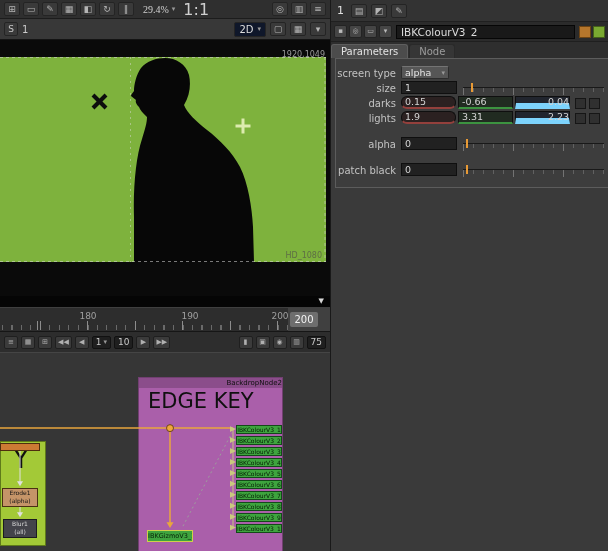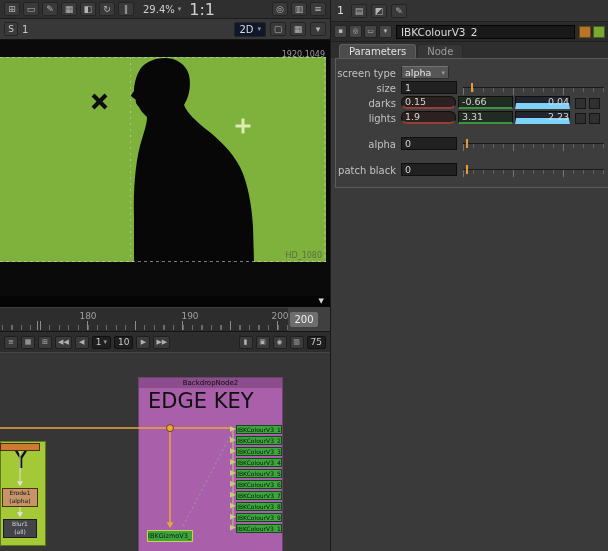--- a/index.html
+++ b/index.html
@@ -6,21 +6,21 @@
     font-family:"DejaVu Sans","Liberation Sans",sans-serif;}
   *{box-sizing:border-box;}
   .app{display:flex;width:608px;height:551px;}
   .left-col{width:330px;display:flex;flex-direction:column;background:#222;}
   .right-col{flex:1;background:#3a3a3a;border-left:1px solid #191919;display:flex;flex-direction:column;min-width:0;}
 
   
   .vtoolbar1{height:19px;background:#2f2f2f;border-bottom:1px solid #1c1c1c;display:flex;align-items:center;gap:3px;padding:0 4px;}
   .vtoolbar2{height:21px;background:#383838;border-bottom:1px solid #141414;display:flex;align-items:center;gap:4px;padding:0 4px;}
   .tbtn{color:#b5b5b5;font-size:9px;width:16px;height:14px;line-height:12px;text-align:center;background:#3a3a3a;border:1px solid #242424;border-radius:2px;flex:none;}
-  .zoom{color:#cfcfcf;font-size:10px;display:flex;gap:3px;align-items:center;margin-left:6px;white-space:nowrap;}
+  .zoom{color:#cfcfcf;font-size:10px;display:flex;gap:3px;align-items:center;margin-left:6px;white-space:nowrap;font-family:Liberation Serif, serif;}
   .caret{font-size:7px;color:#999;}
   .ratio{color:#cfcfcf;font-size:16px;margin:0 5px;}
   .flex-sp{flex:1;}
   .sbox{width:14px;height:14px;background:#3a3a3a;border:1px solid #242424;border-radius:2px;color:#c8c8c8;font-size:9px;line-height:12px;text-align:center;}
   .viewnum{color:#cccccc;font-size:10px;}
   .mode{background:#0f172a;border:1px solid #242424;border-radius:2px;color:#ddd;font-size:10px;padding:0 4px;height:15px;display:flex;gap:4px;align-items:center;}
 
   
   .viewer{height:256px;background:#0a0a0a;position:relative;}
   .vimage{position:absolute;left:0;top:17px;width:326px;height:205px;background:#7eb23d;}
@@ -41,39 +41,39 @@
   
   .transport{height:21px;background:#2d2d2d;border-top:1px solid #161616;display:flex;align-items:center;gap:3px;padding:0 4px;}
   .tpbtn{height:13px;min-width:14px;background:#3b3b3b;border:1px solid #1f1f1f;border-radius:2px;color:#b0b0b0;font-size:7px;line-height:11px;text-align:center;padding:0 2px;flex:none;white-space:nowrap;}
   .tpfield{height:13px;background:#1f1f1f;border:1px solid #111;border-radius:2px;color:#c8c8c8;font-size:9px;padding:0 3px;display:flex;align-items:center;gap:2px;flex:none;}
   .tp-right{margin-left:auto;display:flex;gap:3px;align-items:center;}
 
   
   .graph{flex:1;background:#363636;border-top:1px solid #454545;position:relative;overflow:hidden;}
   .graph svg{position:absolute;inset:0;width:100%;height:100%;}
   .bd-main{position:absolute;left:138px;top:24px;width:145px;height:180px;background:#aa5faa;border:1px solid #713f71;}
-  .bd-title{height:10px;background:rgba(0,0,0,0.18);color:#101010;font-size:7px;text-align:center;line-height:10px;white-space:nowrap;overflow:hidden;}
+  .bd-title{height:10px;background:rgba(0,0,0,0.18);color:#101010;font-size:7px;text-align:right;line-height:10px;white-space:nowrap;overflow:hidden;}
   .bd-label-main{color:#101010;font-size:21px;padding:1px 0 0 9px;white-space:nowrap;}
   .bd-left{position:absolute;left:0;top:88px;width:46px;height:105px;background:#a3c937;border:1px solid #5f7a1a;}
   .bd-label-left{color:#101010;font-size:26px;padding:2px 0 0 12px;}
   .node-orange{position:absolute;left:0;top:90px;width:40px;height:8px;background:#cd7a34;border:1px solid #4f2e0e;}
   .node-erode{position:absolute;left:2px;top:135px;width:36px;height:19px;background:#c59468;border:1px solid #4a3014;color:#141414;font-size:6px;line-height:8px;text-align:center;overflow:hidden;}
   .node-blur{position:absolute;left:3px;top:166px;width:34px;height:19px;background:#43434a;border:1px solid #1b1b20;color:#d8d8d8;font-size:6px;line-height:8px;text-align:center;overflow:hidden;}
   .ibk{position:absolute;left:236px;width:46px;height:9px;background:#3ea43e;border:1px solid #14491a;color:#062006;font-size:6px;line-height:7px;text-align:center;white-space:nowrap;overflow:hidden;}
   .gizmo{position:absolute;left:147px;top:177px;width:46px;height:12px;background:#3ea43e;border:1px solid #cfd04a;color:#072007;font-size:6.5px;line-height:10px;text-align:center;white-space:nowrap;overflow:hidden;}
 
   
   .ptoolbar{height:22px;background:#333;border-bottom:1px solid #202020;display:flex;align-items:center;gap:4px;padding:0 6px;}
   .pane-num{color:#e0e0e0;font-size:11px;margin-right:3px;}
   .pheader{height:20px;background:#2b2b2b;display:flex;align-items:center;gap:2px;padding:0 3px;border-bottom:1px solid #1f1f1f;}
   .hbtn{width:13px;height:13px;background:#454545;border:1px solid #232323;border-radius:2px;color:#bbb;font-size:7px;line-height:11px;text-align:center;flex:none;}
   .ptitle{flex:1;height:14px;background:#191919;border:1px solid #060606;color:#dcdcdc;font-size:10.5px;line-height:12px;padding:0 4px;margin:0 2px;white-space:nowrap;overflow:hidden;}
   .sq-orange{width:12px;height:12px;background:#b5762c;border:1px solid #6e4413;flex:none;}
   .sq-green{width:12px;height:12px;background:#7aa931;border:1px solid #44601a;flex:none;}
-  .ptabs{height:16px;background:#2e2e2e;display:flex;align-items:flex-end;padding-left:8px;gap:1px;}
+  .ptabs{height:16px;background:#2e2e2e;display:flex;align-items:flex-end;padding-left:0;gap:1px;}
   .tab{font-size:10px;padding:1px 9px;border-radius:3px 3px 0 0;white-space:nowrap;}
   .tab.active{background:#4c4c4c;color:#e2e2e2;border:1px solid #5e5e5e;border-bottom:none;}
   .tab.inactive{background:#363636;color:#9c9c9c;border:1px solid #2a2a2a;border-bottom:none;}
   .pgroup{margin-left:4px;border:1px solid #5c5c5c;border-right:none;background:#3d3d3d;padding:5px 0 10px 0;}
   .prow{display:flex;align-items:flex-end;height:14px;margin:1px 0;}
   .plabel{width:60px;text-align:right;color:#c2c2c2;font-size:10px;margin-right:5px;flex:none;}
   .dropdown{width:48px;height:13px;background:#565656;border:1px solid #2c2c2c;border-top-color:#747474;border-radius:2px;color:#e4e4e4;font-size:9.5px;padding:0 3px;display:flex;justify-content:space-between;align-items:center;flex:none;}
   .pfield{width:56px;height:13px;background:#212121;border:1px solid #0f0f0f;color:#d4d4d4;font-size:9.5px;line-height:11px;padding:0 3px;flex:none;}
   .cfield{width:55px;height:13px;border:1px solid #0f0f0f;color:#d4d4d4;font-size:9.5px;line-height:10px;padding:0 3px;margin-right:2px;flex:none;}
   .cr{background:#2b2121;border-bottom:2px solid #93403c;border-radius:6px;}

